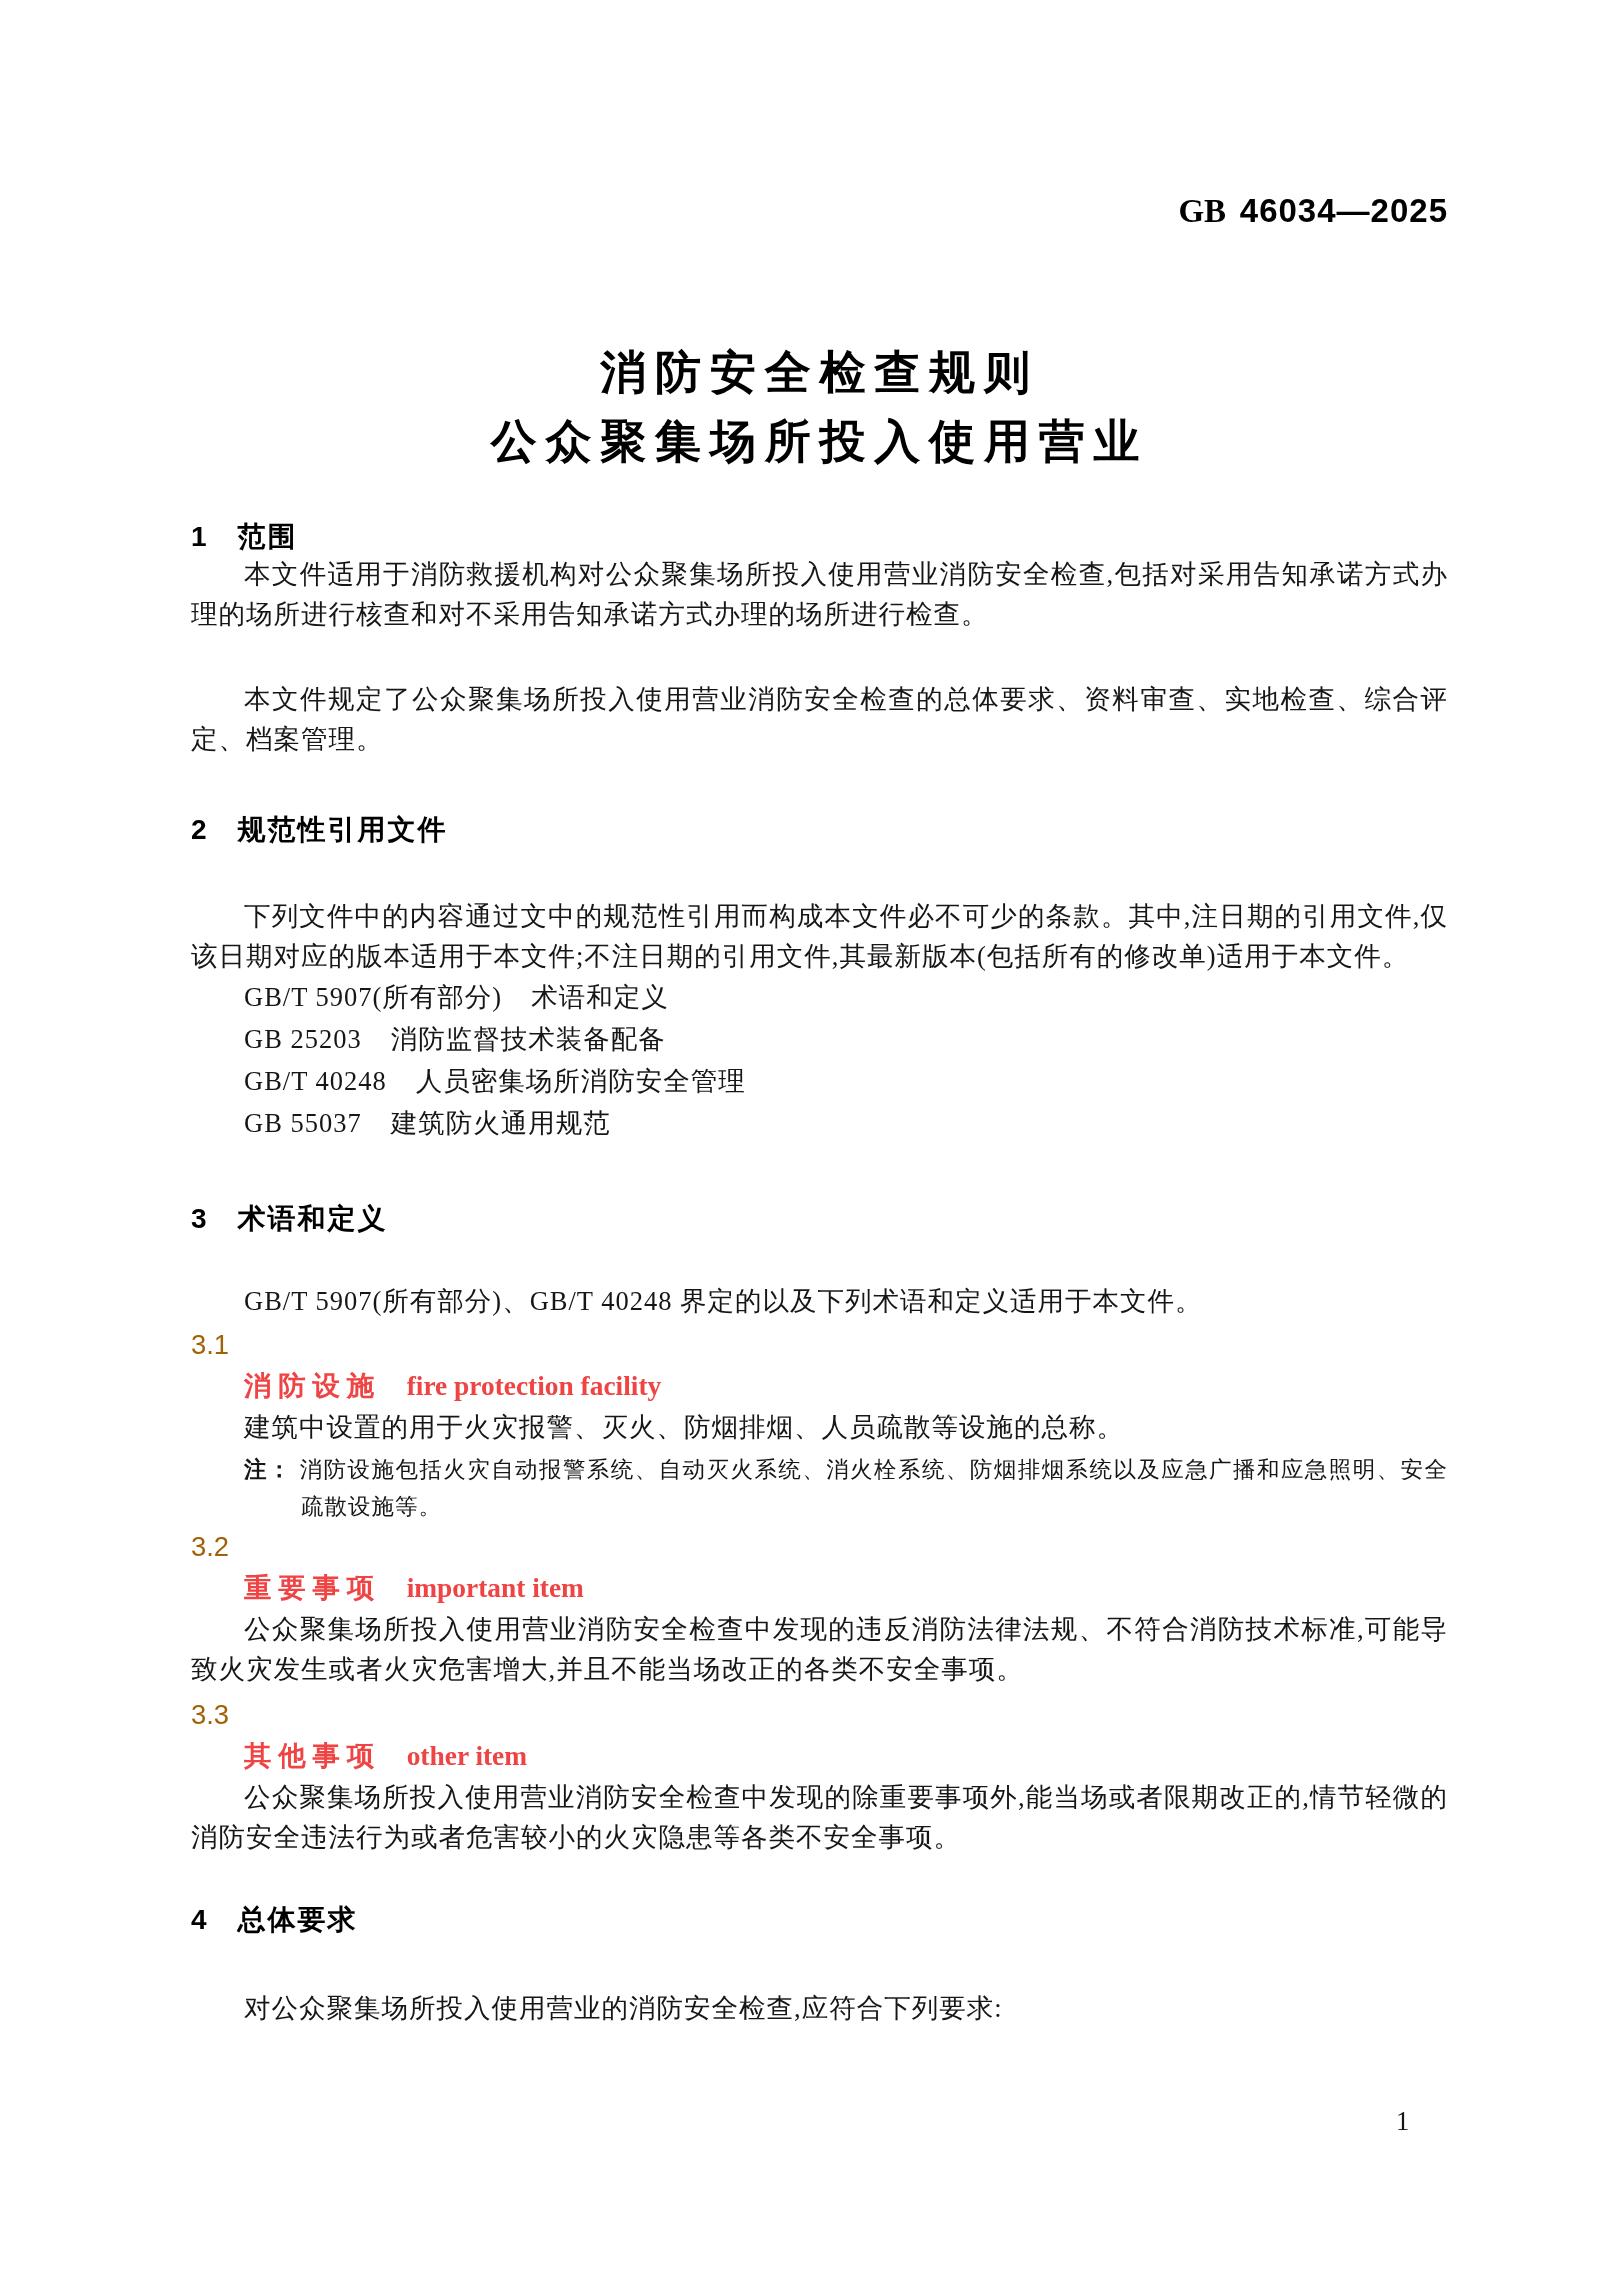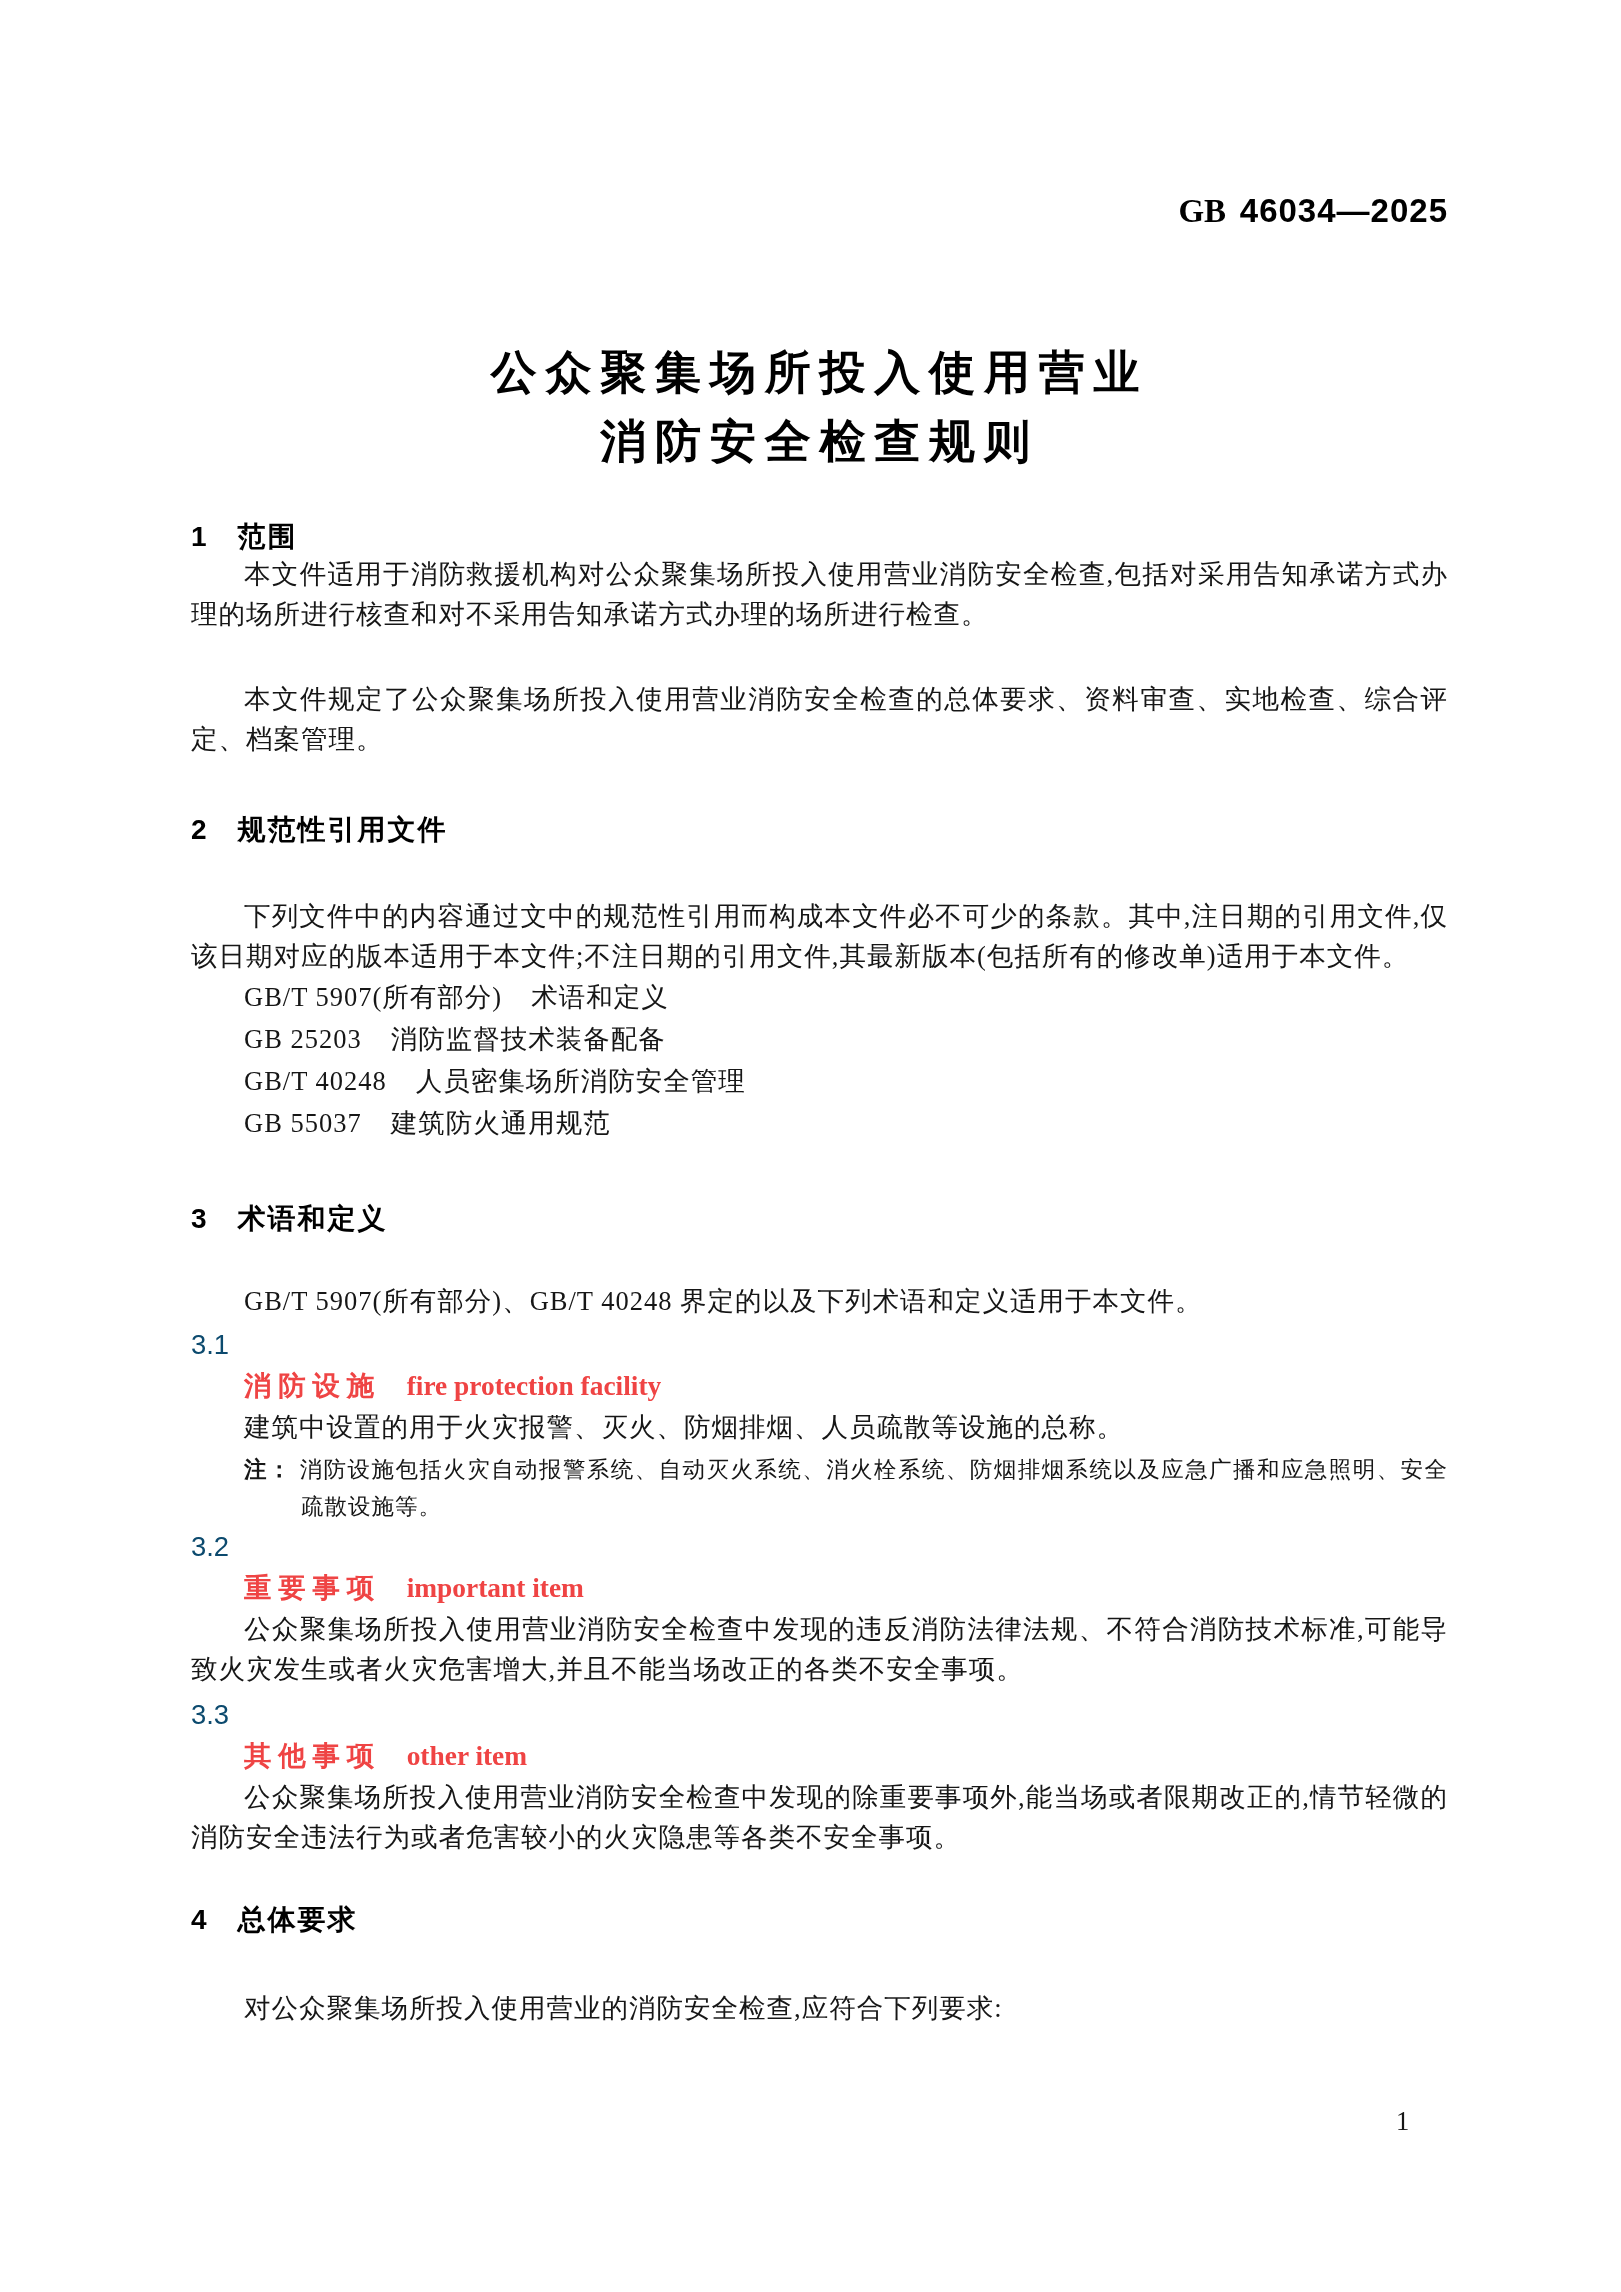--- a/index.html
+++ b/index.html
@@ -90,21 +90,21 @@
     line-height: 42px;
     letter-spacing: 1px;
   }
   .ref-code { margin-right: 29px; }
   
   .clause-num {
     margin: 3.9px 0 0 0;
     font-family: "Liberation Sans", sans-serif;
     font-size: 27.4px;
     line-height: 40px;
-    color: #0c4a6e;
+    color: #a16207;
   }
   .clause-num.n32 { margin-top: 2px; }
   .clause-num.n33 { margin-top: 5.9px; }
   .term-heading {
     margin: 0 0 0 53px;
     font-size: 27.4px;
     line-height: 42px;
     color: #ef4444;
   }
   .term-zh {
@@ -147,22 +147,22 @@
 <body>
 
 <div class="page">
   <div class="content">
 
     <header class="doc-code">
       <span class="code-prefix">GB</span><span class="code-number">46034—2025</span>
     </header>
 
     <h1 class="doc-title">
+      <span class="title-line">消防安全检查规则</span>
       <span class="title-line">公众聚集场所投入使用营业</span>
-      <span class="title-line">消防安全检查规则</span>
     </h1>
 
     <section>
       <h2 class="sec-heading mt-sec1">
         <span class="sec-num">1</span><span>范围</span>
       </h2>
       <p class="body-p">本文件适用于消防救援机构对公众聚集场所投入使用营业消防安全检查,包括对采用告知承诺方式办理的场所进行核查和对不采用告知承诺方式办理的场所进行检查。</p>
       <p class="body-p after-h1">本文件规定了公众聚集场所投入使用营业消防安全检查的总体要求、资料审查、实地检查、综合评定、档案管理。</p>
     </section>
 

